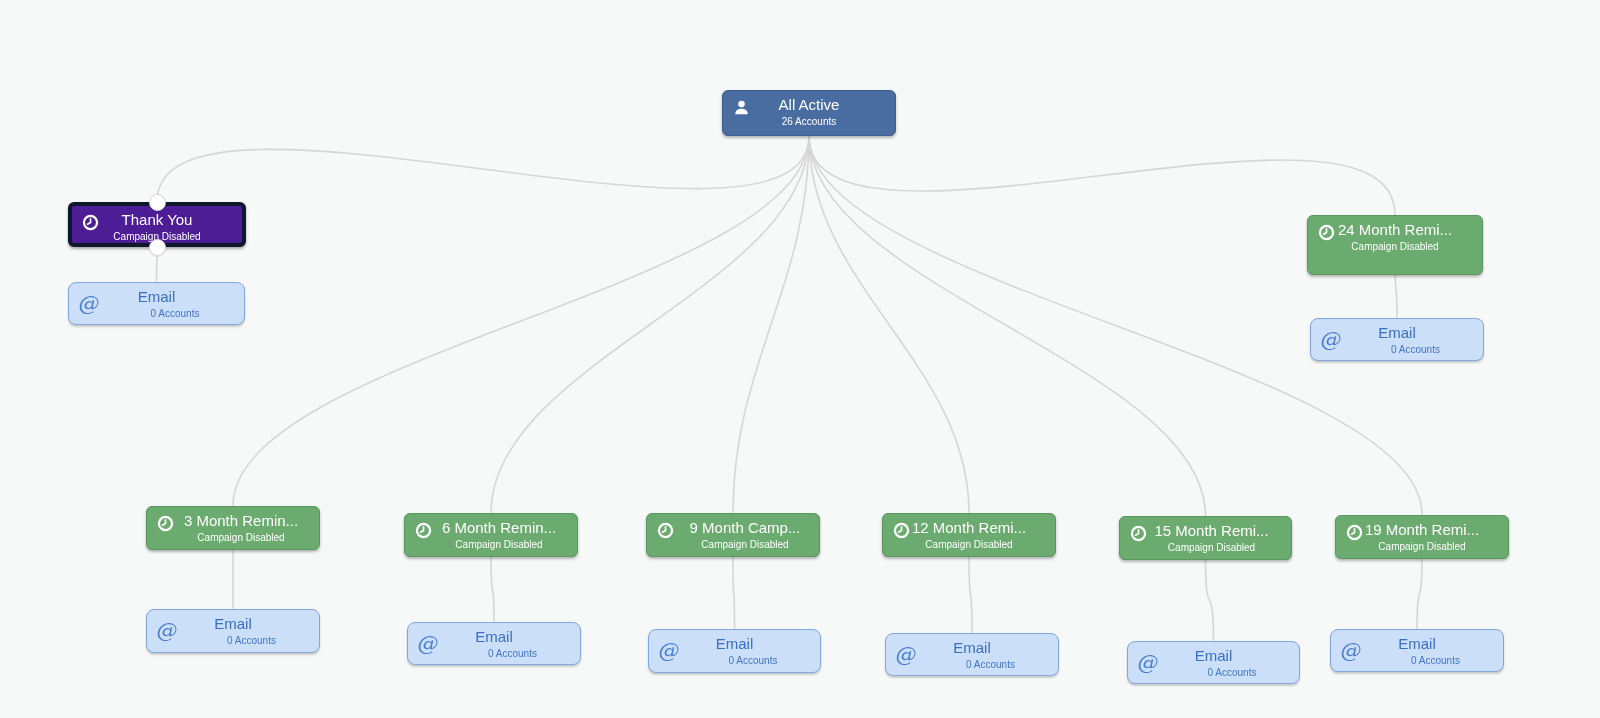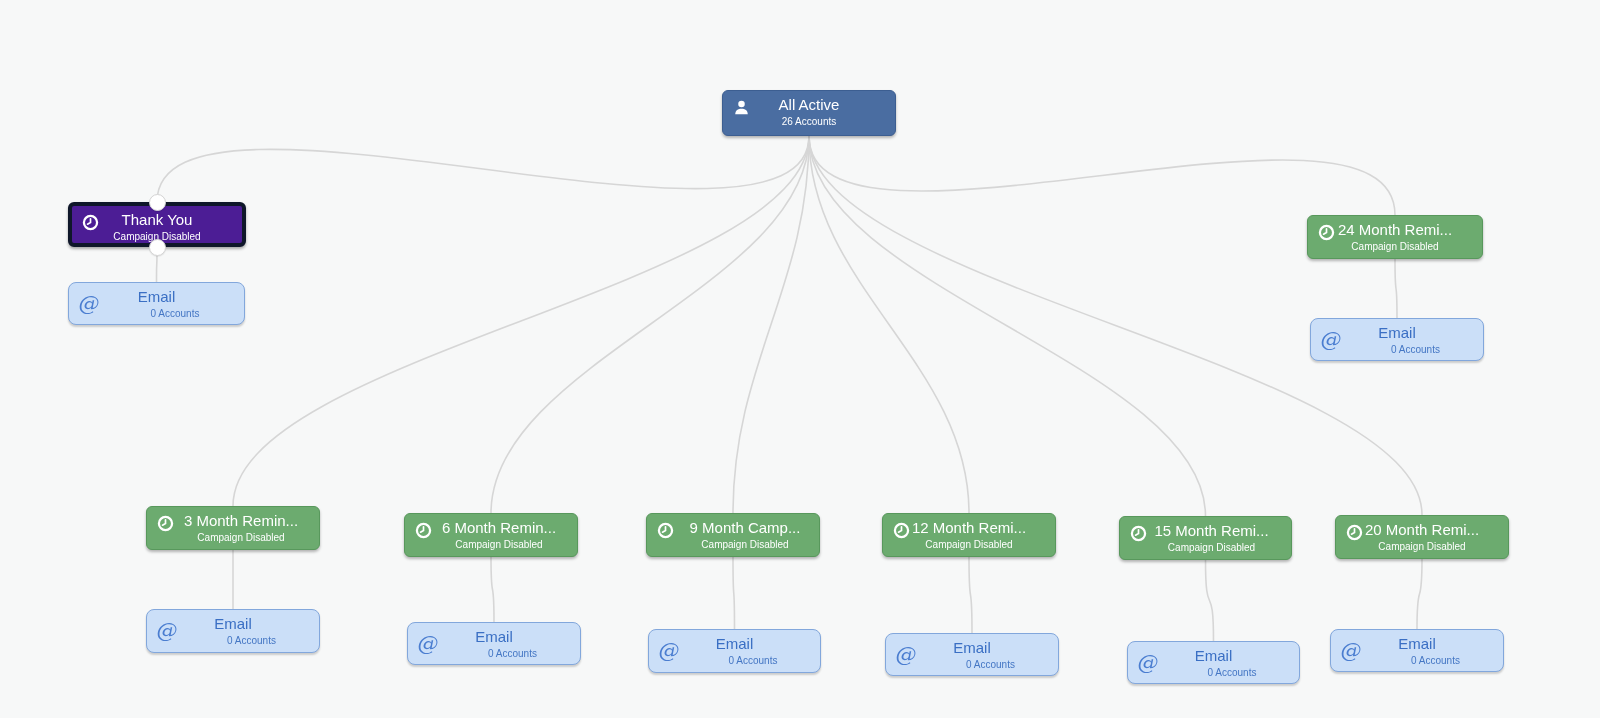--- a/index.html
+++ b/index.html
@@ -145,21 +145,21 @@
     <div class="node-subtitle">Campaign Disabled</div>
   </div>
 <div class="port" style="left: 148.5px; top: 193.5px;"></div>
     <div class="port" style="left: 148.5px; top: 238.5px;"></div>
   <div class="node email" style="left: 68px; top: 282px; width: 177px; height: 43px;">
     <span class="node-icon">@</span>
     <div class="node-title">Email</div>
     <div class="node-subtitle">0 Accounts</div>
   </div>
 
-  <div class="node campaign" style="left: 1307px; top: 215px; width: 176px; height: 44px;">
+  <div class="node campaign" style="left: 1307px; top: 215px; width: 176px; height: 60px;">
     <span class="node-icon">
         <svg viewBox="0 0 24 24" width="17" height="17">
           <circle cx="12" cy="12" r="9.3" fill="none" stroke="#fff" stroke-width="3.2"></circle>
           <path d="M12 6.8V12l-4.2 2.4" fill="none" stroke="#fff" stroke-width="2.4" stroke-linecap="round"></path>
         </svg>
       </span>
     <div class="node-title">24 Month Remi...</div>
     <div class="node-subtitle">Campaign Disabled</div>
   </div>
 
@@ -254,21 +254,21 @@
     <div class="node-subtitle">0 Accounts</div>
   </div>
 
   <div class="node campaign" style="left: 1335px; top: 515px; width: 174px; height: 44px;">
     <span class="node-icon">
         <svg viewBox="0 0 24 24" width="17" height="17">
           <circle cx="12" cy="12" r="9.3" fill="none" stroke="#fff" stroke-width="3.2"></circle>
           <path d="M12 6.8V12l-4.2 2.4" fill="none" stroke="#fff" stroke-width="2.4" stroke-linecap="round"></path>
         </svg>
       </span>
-    <div class="node-title">20 Month Remi...</div>
+    <div class="node-title">19 Month Remi...</div>
     <div class="node-subtitle">Campaign Disabled</div>
   </div>
 
   <div class="node email" style="left: 1330px; top: 629px; width: 174px; height: 43px;">
     <span class="node-icon">@</span>
     <div class="node-title">Email</div>
     <div class="node-subtitle">0 Accounts</div>
   </div>
 </div>
 

